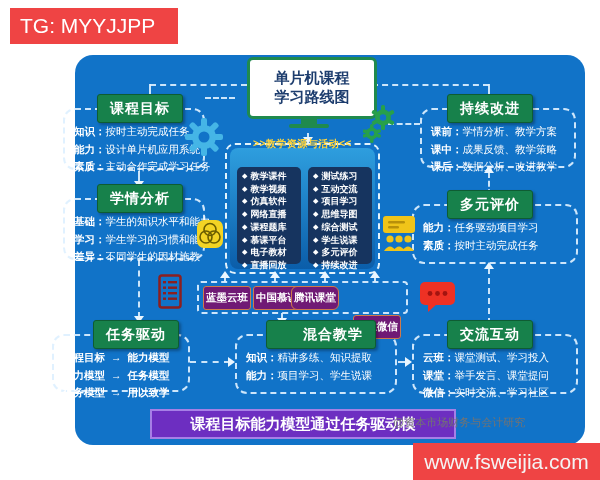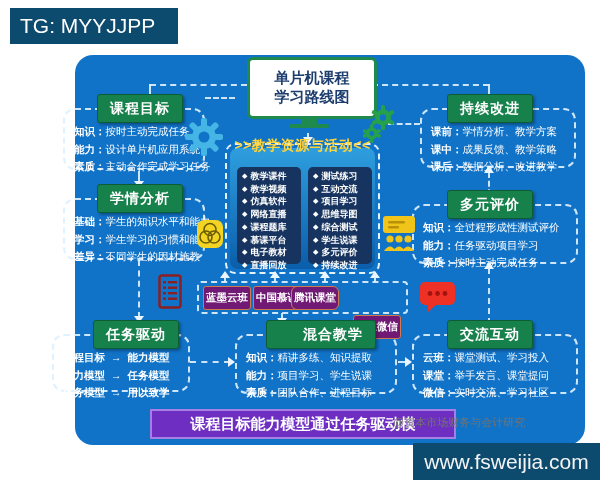--- a/index.html
+++ b/index.html
@@ -1,20 +1,20 @@
 <!DOCTYPE html>
 <html><head>
 <meta charset="utf-8">
 <style>
   html,body{margin:0;padding:0;}
   body{width:600px;height:480px;position:relative;background:#ffffff;
        font-family:"Liberation Sans","DejaVu Sans",sans-serif;overflow:hidden;}
   .abs{position:absolute;}
   
-  .wm{background:#0c4a6e;color:#fff;display:flex;align-items:center;}
+  .wm{background:#ef4444;color:#fff;display:flex;align-items:center;}
   #wm-top{left:10px;top:8px;width:158px;height:36px;font-size:21px;padding-left:10px;}
   #wm-bottom{left:413px;top:443px;width:187px;height:37px;font-size:21px;justify-content:center;color:#f4f4f4;}
   
   #panel{left:75px;top:55px;width:510px;height:390px;background:#1173c8;border-radius:18px;}
   
   #monitor-screen{left:247px;top:57px;width:124px;height:56px;background:#fff;border:3px solid #1f8a4e;
     border-radius:6px;display:flex;flex-direction:column;align-items:center;justify-content:center;
     font-weight:bold;font-size:15px;line-height:1.25;color:#1d3d6e;z-index:5;}
   #monitor-stand{left:301px;top:117px;width:16px;height:7px;background:#1f8a4e;z-index:5;}
   #monitor-base{left:289px;top:124px;width:40px;height:4px;background:#1f8a4e;border-radius:2px;z-index:5;}
@@ -26,21 +26,21 @@
   .sec-head{background:#17814b;border:1px solid #0e5c33;box-shadow:2px 2px 3px rgba(0,0,0,.3);
     color:#fff;font-weight:bold;font-size:14px;display:flex;align-items:center;justify-content:center;
     width:84px;height:27px;border-radius:3px;z-index:6;letter-spacing:1px;}
   .arrow-g{padding:0 6px;font-weight:bold;}
   
   #res-outer{left:225px;top:143px;width:155px;height:131px;border:2px dashed rgba(240,250,255,.95);
     border-radius:10px;z-index:3;box-sizing:border-box;}
   #res-panel{left:230px;top:148px;width:145px;height:121px;border-radius:8px;
     background:linear-gradient(#2e9ede,#0b5da9);z-index:4;}
   #res-title{left:230px;top:137px;width:145px;text-align:center;color:#ffd43b;
-    font-weight:bold;font-size:14px;z-index:5;letter-spacing:.5px;}
+    font-weight:bold;font-size:10px;z-index:5;letter-spacing:.5px;}
   .res-col{top:167px;width:64px;height:97px;background:#16345f;border-radius:5px;z-index:5;
     padding:3px 0 0 5px;box-sizing:border-box;color:#fff;}
   #res-col-left{left:237px;}
   #res-col-right{left:308px;}
   .res-item{font-size:9px;line-height:11.7px;font-weight:bold;white-space:nowrap;}
   .res-item .blt{font-size:7px;margin-right:3px;vertical-align:1px;}
   
   #plat-wrap{left:197px;top:281px;width:211px;height:33px;border:2px dashed rgba(222,240,255,.92);
     border-radius:4px;z-index:3;box-sizing:border-box;}
   .plat{top:286px;width:46px;height:22px;background:#701a75;border:1.5px solid #cf7a4a;border-radius:3px;
@@ -123,33 +123,31 @@
 <div class="abs sec-box" style="left:52px;top:334px;width:138px;height:58px;">
   <div class="row"><span class="lbl">课程目标</span><span class="arrow-g">→</span><span class="lbl">能力模型</span></div>
   <div class="row"><span class="lbl">能力模型</span><span class="arrow-g">→</span><span class="lbl">任务模型</span></div>
   <div class="row"><span class="lbl">任务模型</span><span class="arrow-g">→</span><span class="lbl">用以致学</span></div>
 </div>
 
 <div class="abs sec-head" style="left:266px;top:320px;padding-left:24px;">混合教学</div>
 <div class="abs sec-box" style="left:235px;top:334px;width:162px;height:60px;">
   <div class="row"><span class="lbl">知识：</span><span>精讲多练、知识提取</span></div>
   <div class="row"><span class="lbl">能力：</span><span>项目学习、学生说课</span></div>
-  <div class="row"><span class="lbl">素质：</span><span>团队合作、进程目标</span></div>
 </div>
 
 <div class="abs sec-head" style="left:447px;top:94px;">持续改进</div>
 <div class="abs sec-box" style="left:420px;top:108px;width:156px;height:60px;">
   <div class="row"><span class="lbl">课前：</span><span>学情分析、教学方案</span></div>
   <div class="row"><span class="lbl">课中：</span><span>成果反馈、教学策略</span></div>
   <div class="row"><span class="lbl">课后：</span><span>数据分析、改进教学</span></div>
 </div>
 
 <div class="abs sec-head" style="left:447px;top:190px;">多元评价</div>
 <div class="abs sec-box" style="left:412px;top:204px;width:166px;height:60px;">
-  <div class="row"><span class="lbl">知识：</span><span>全过程形成性测试评价</span></div>
   <div class="row"><span class="lbl">能力：</span><span>任务驱动项目学习</span></div>
   <div class="row"><span class="lbl">素质：</span><span>按时主动完成任务</span></div>
 </div>
 
 <div class="abs sec-head" style="left:447px;top:320px;">交流互动</div>
 <div class="abs sec-box" style="left:412px;top:334px;width:166px;height:60px;">
   <div class="row"><span class="lbl">云班：</span><span>课堂测试、学习投入</span></div>
   <div class="row"><span class="lbl">课堂：</span><span>举手发言、课堂提问</span></div>
   <div class="row"><span class="lbl">微信：</span><span>实时交流、学习社区</span></div>
 </div>

